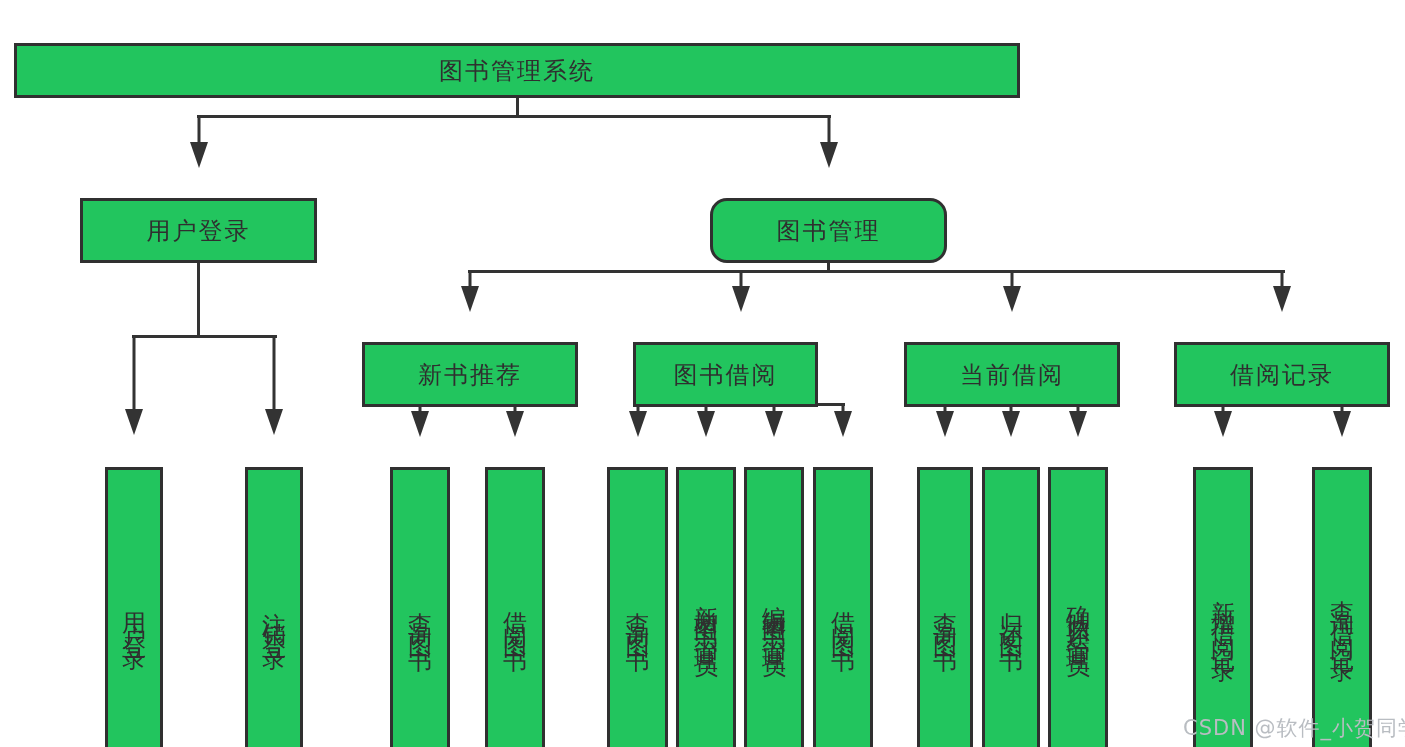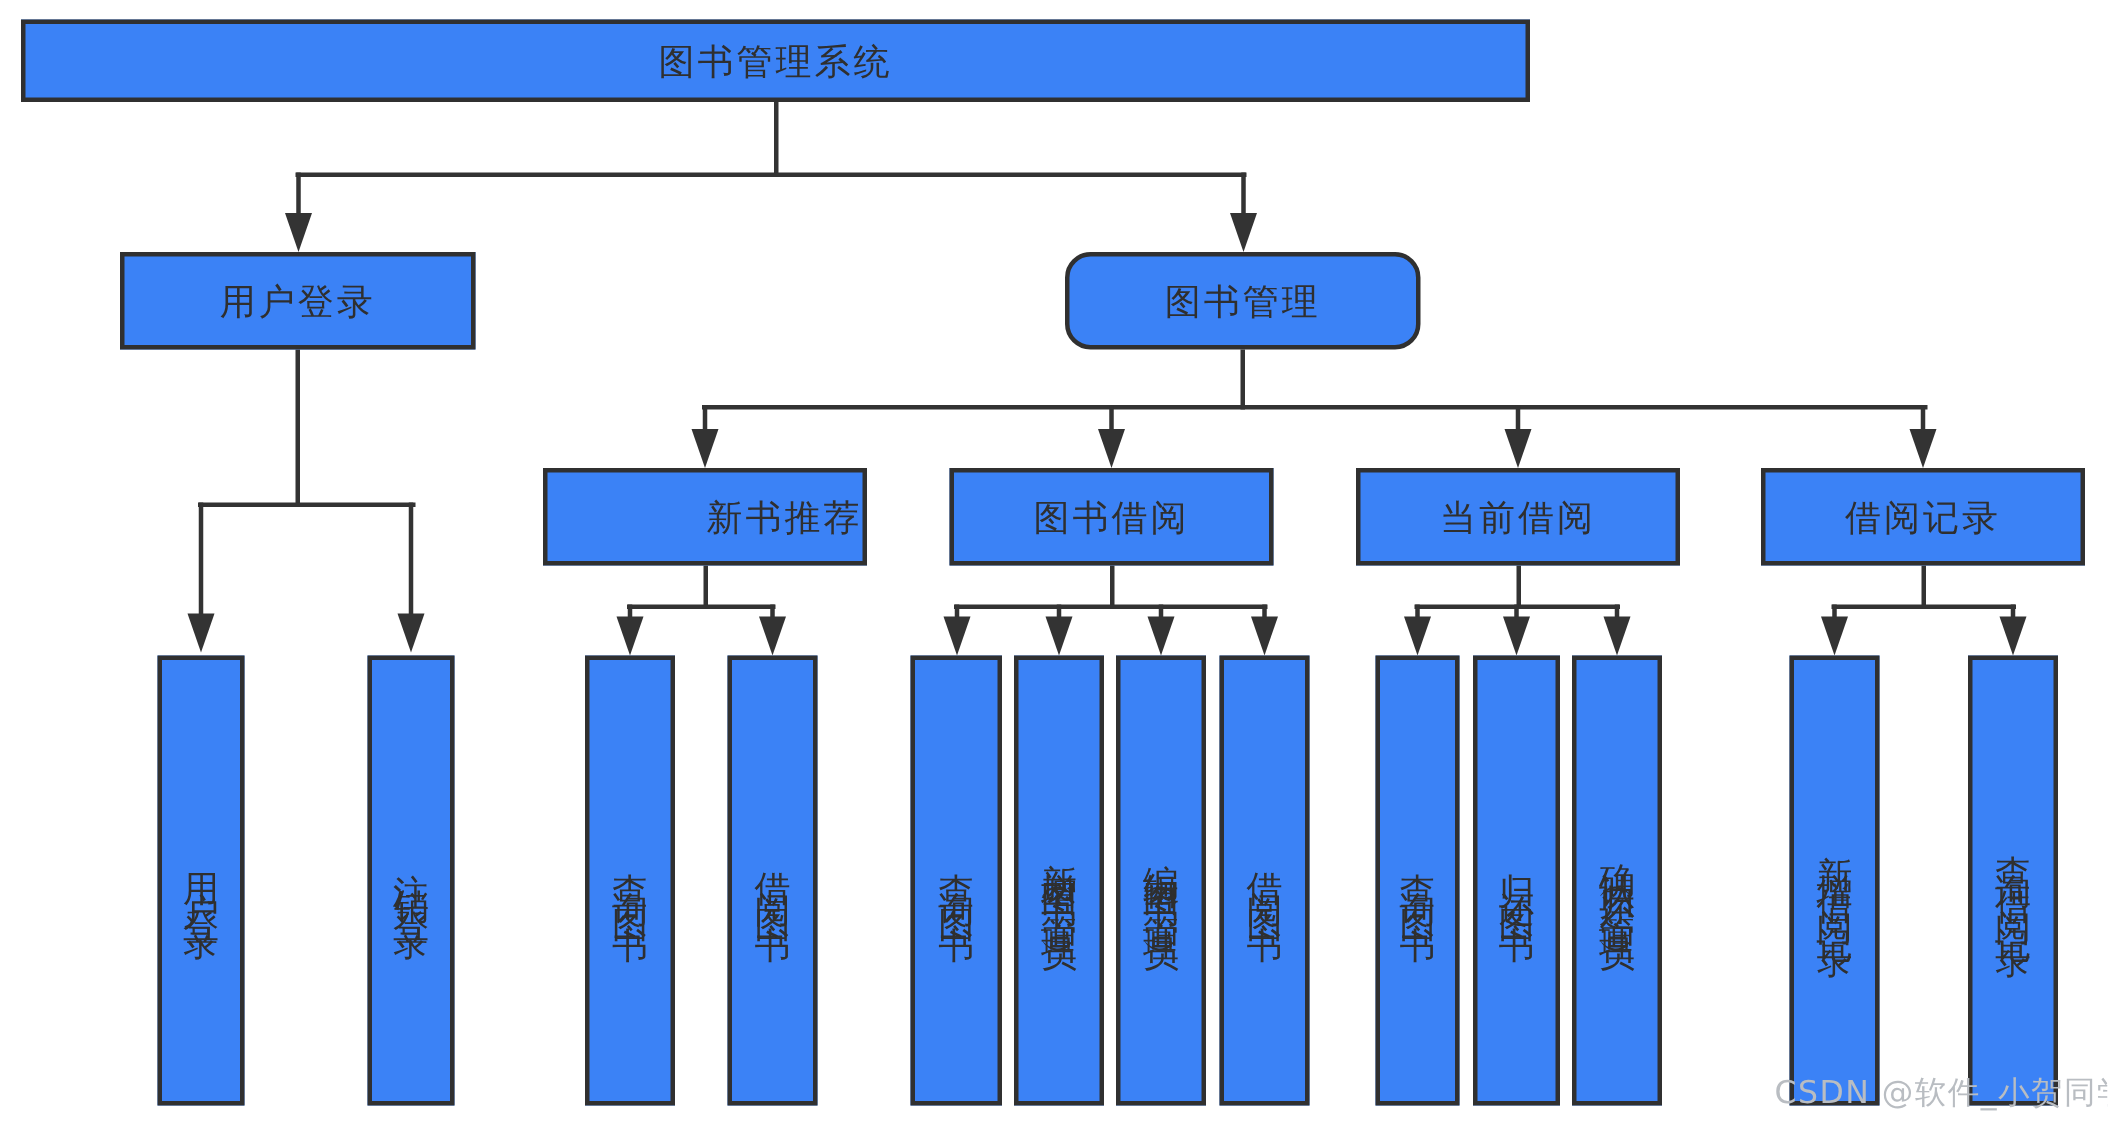--- a/index.html
+++ b/index.html
@@ -8,26 +8,27 @@
     width:1405px;height:747px;
     background:#ffffff;
     font-family:"DejaVu Sans","Liberation Sans",sans-serif;
     color:#2f2f2f;
     overflow:hidden;
   }
   .box{
     position:absolute;
     box-sizing:border-box;
     border:3px solid #303030;
-    background:#3b82f6;
+    background:#22c55e;
     display:flex;align-items:center;justify-content:center;
     font-size:24px;
     letter-spacing:2px;
     color:#2f2f2f;
     z-index:2;
+    margin-top:30px;
   }
   .vbox{
     writing-mode:vertical-rl;
     text-orientation:mixed;
     letter-spacing:12px;
     font-size:24px;
   }
   .vbox.tight{letter-spacing:7px;}
   .vline{position:absolute;width:3px;background:#333;z-index:1;}
   .hline{position:absolute;height:3px;background:#333;z-index:1;}
@@ -63,25 +64,25 @@
   </div>
 
   <div class="box" style="left:80px;top:168px;width:237px;height:65px;">
     <span>用户登录</span>
   </div>
 
   <div class="box" style="left:710px;top:168px;width:237px;height:65px;border-radius:17px;">
     <span>图书管理</span>
   </div>
 
-  <div class="box" style="left:362px;top:312px;width:216px;height:65px;justify-content:flex-end;">
+  <div class="box" style="left:362px;top:312px;width:216px;height:65px;">
     <span>新书推荐</span>
   </div>
 
-  <div class="box" style="left:633px;top:312px;width:216px;height:65px;justify-content:center;">
+  <div class="box" style="left:633px;top:312px;width:185px;height:65px;justify-content:center;">
     <span>图书借阅</span>
   </div>
 
   <div class="box" style="left:904px;top:312px;width:216px;height:65px;">
     <span>当前借阅</span>
   </div>
 
   <div class="box" style="left:1174px;top:312px;width:216px;height:65px;">
     <span>借阅记录</span>
   </div>

